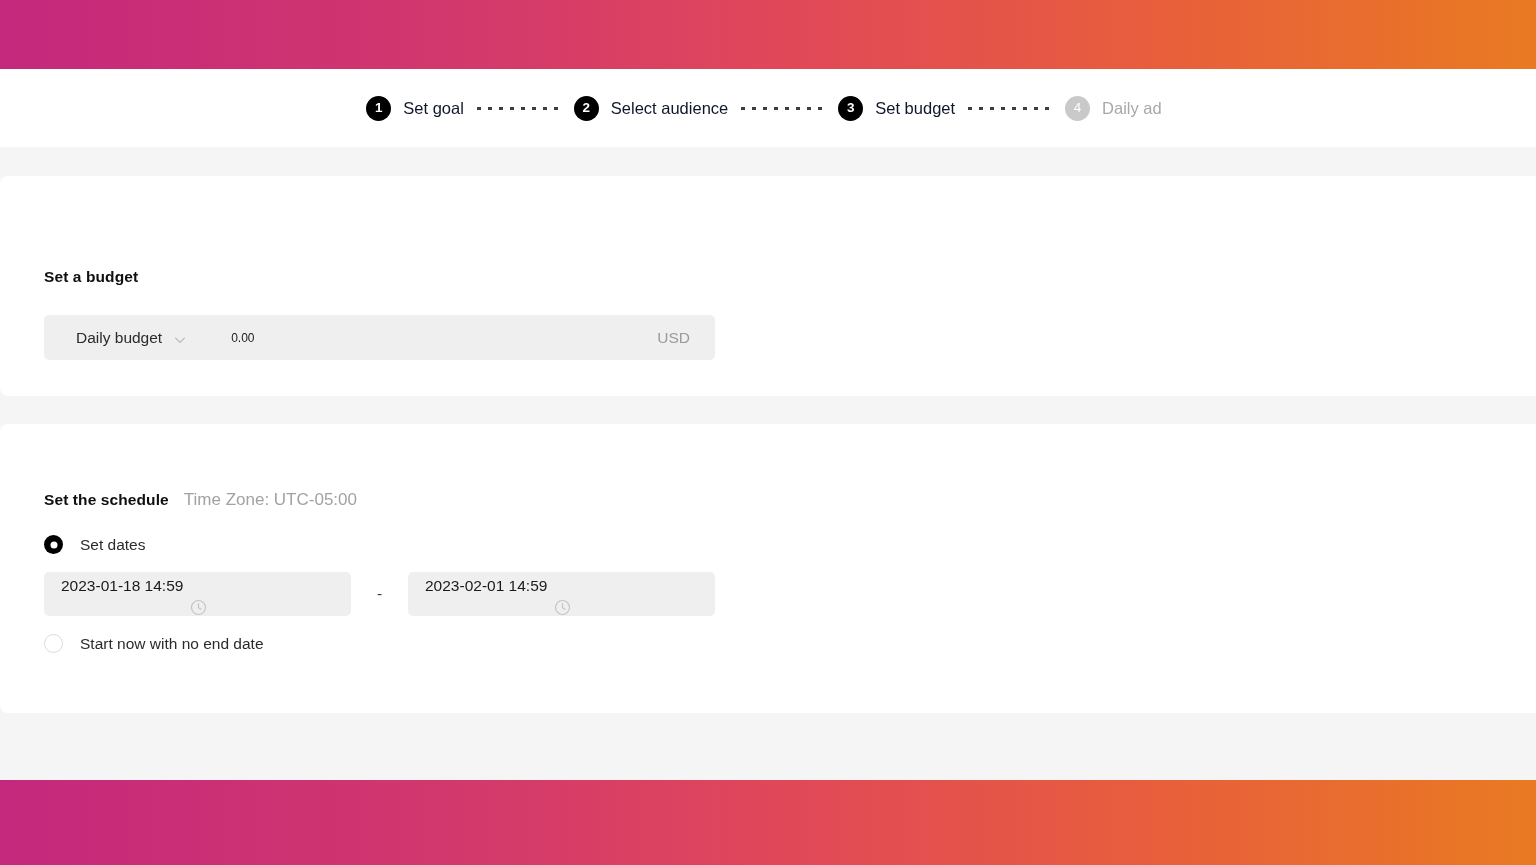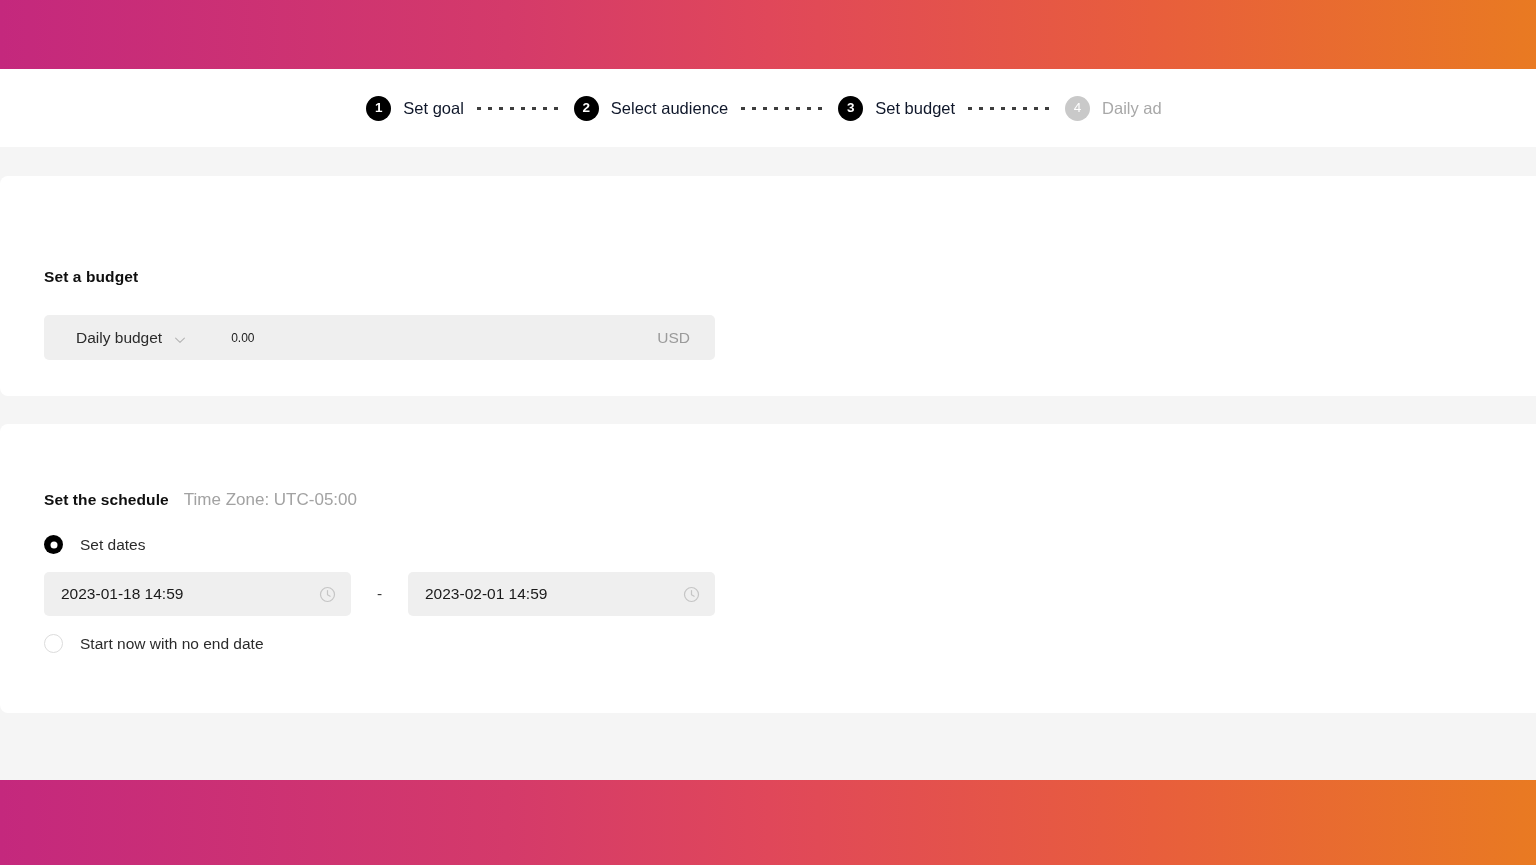--- a/index.html
+++ b/index.html
@@ -242,20 +242,21 @@
   }
   .date-field {
     width: 307px;
     height: 44px;
     background: #efefef;
     border-radius: 5px;
     display: flex;
     align-items: center;
     box-sizing: border-box;
     padding: 0 15px 0 17px;
+    flex-direction: column;
   }
   .date-value {
     flex: 1 1 auto;
     font-size: 15.5px;
     color: #1a1a1a;
     background: transparent;
     border: 0;
     outline: none;
     font-family: "Liberation Sans", sans-serif;
     padding: 0;

